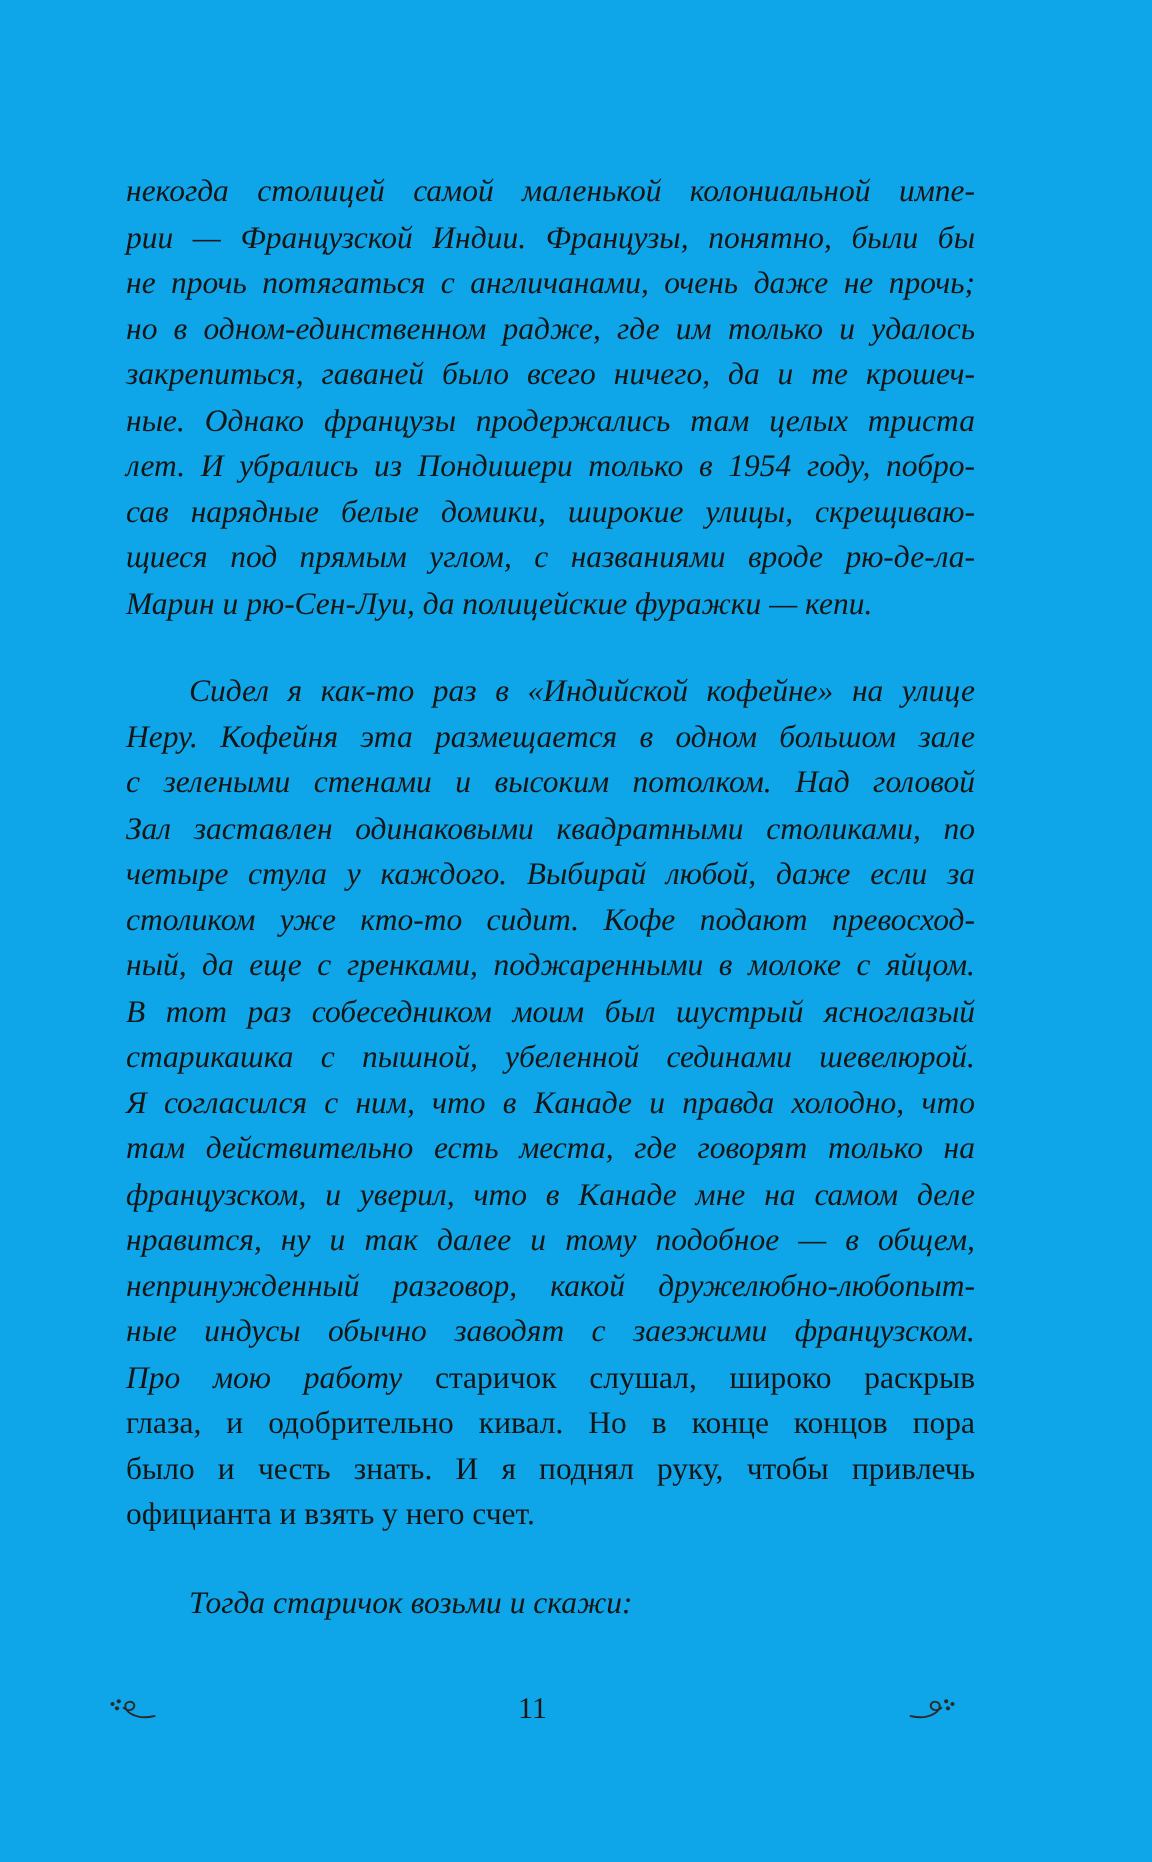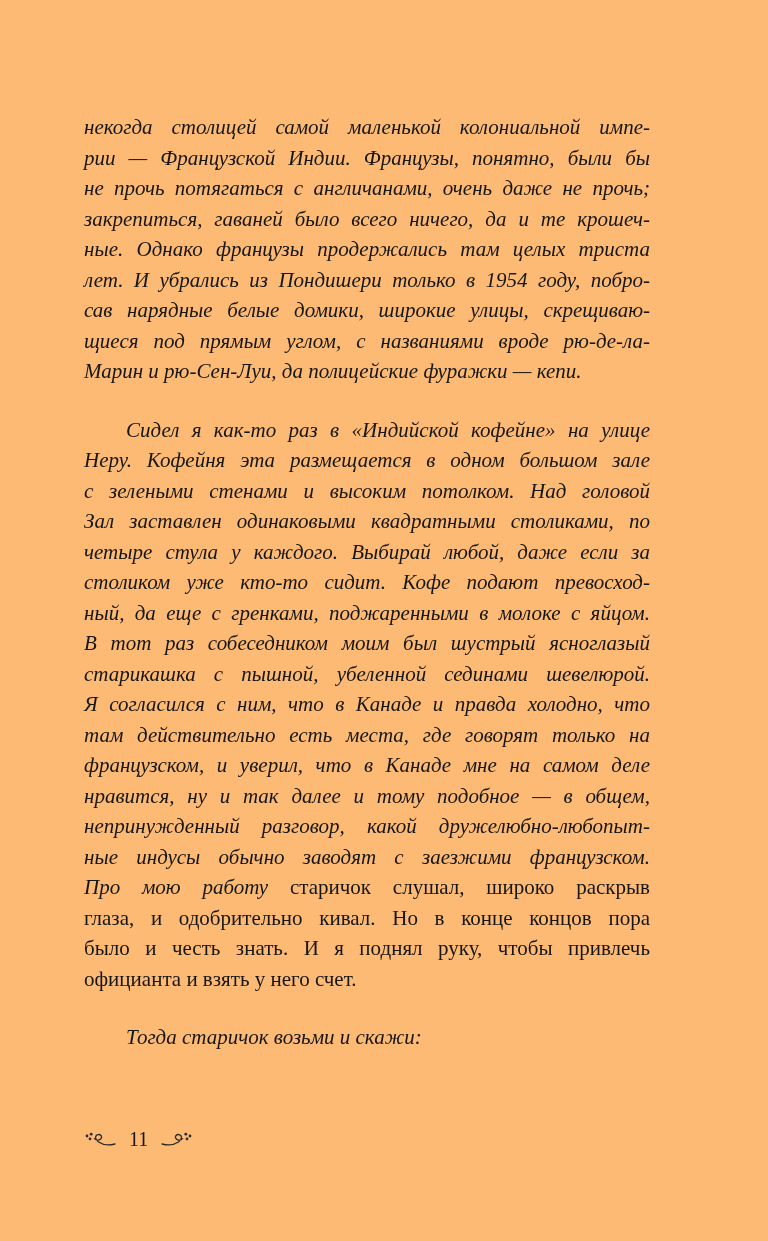--- a/index.html
+++ b/index.html
@@ -9,21 +9,21 @@
     height: 1241px;
     background: #ffffff;
     position: relative;
     overflow: hidden;
     font-family: "Liberation Serif", "DejaVu Serif", serif;
     color: #161616;
   }
   .book-page {
     position: absolute;
     inset: 0;
-    background: #fdba74;
+    background: #0ea5e9;
   }
   .text-block {
     position: absolute;
     left: 84px;
     top: 112px;
     width: 566px;
     font-size: 21px;
     line-height: 30.5px;
     color: #161616;
   }
@@ -37,26 +37,26 @@
     text-align-last: left;
   }
   .line.indent {
     text-indent: 42px;
     margin-top: 28px;
   }
   .it { font-style: italic; }
   .rm { font-style: normal; }
   .page-footer {
     position: absolute;
-    left: 84px;
+    left: 72px;
     top: 1127px;
     width: 566px;
     display: flex;
     align-items: center;
-    justify-content: flex-start;
+    justify-content: space-between;
     gap: 13px;
   }
   .page-number {
     font-size: 20px;
     line-height: 24px;
     color: #161616;
     font-style: normal;
   }
   .orn { display: block; }
   .orn.right { transform: scaleX(-1); }
@@ -64,20 +64,21 @@
 </head>
 <body>
 
 <div class="book-page">
 
   <div class="text-block">
       <div>
         <div class="line"><span class="it">некогда столицей самой маленькой колониальной импе-</span></div>
         <div class="line"><span class="it">рии — Французской Индии. Французы, понятно, были бы</span></div>
         <div class="line"><span class="it">не прочь потягаться с англичанами, очень даже не прочь;</span></div>
+        <div class="line"><span class="it">но в одном-единственном радже, где им только и удалось</span></div>
         <div class="line"><span class="it">закрепиться, гаваней было всего ничего, да и те крошеч-</span></div>
         <div class="line"><span class="it">ные. Однако французы продержались там целых триста</span></div>
         <div class="line"><span class="it">лет. И убрались из Пондишери только в 1954 году, побро-</span></div>
         <div class="line"><span class="it">сав нарядные белые домики, широкие улицы, скрещиваю-</span></div>
         <div class="line"><span class="it">щиеся под прямым углом, с названиями вроде рю-де-ла-</span></div>
         <div class="line last"><span class="it">Марин и рю-Сен-Луи, да полицейские фуражки — кепи.</span></div>
       </div>
       <div>
         <div class="line indent"><span class="it">Сидел я как-то раз в «Индийской кофейне» на улице</span></div>
         <div class="line"><span class="it">Неру. Кофейня эта размещается в одном большом зале</span></div>

